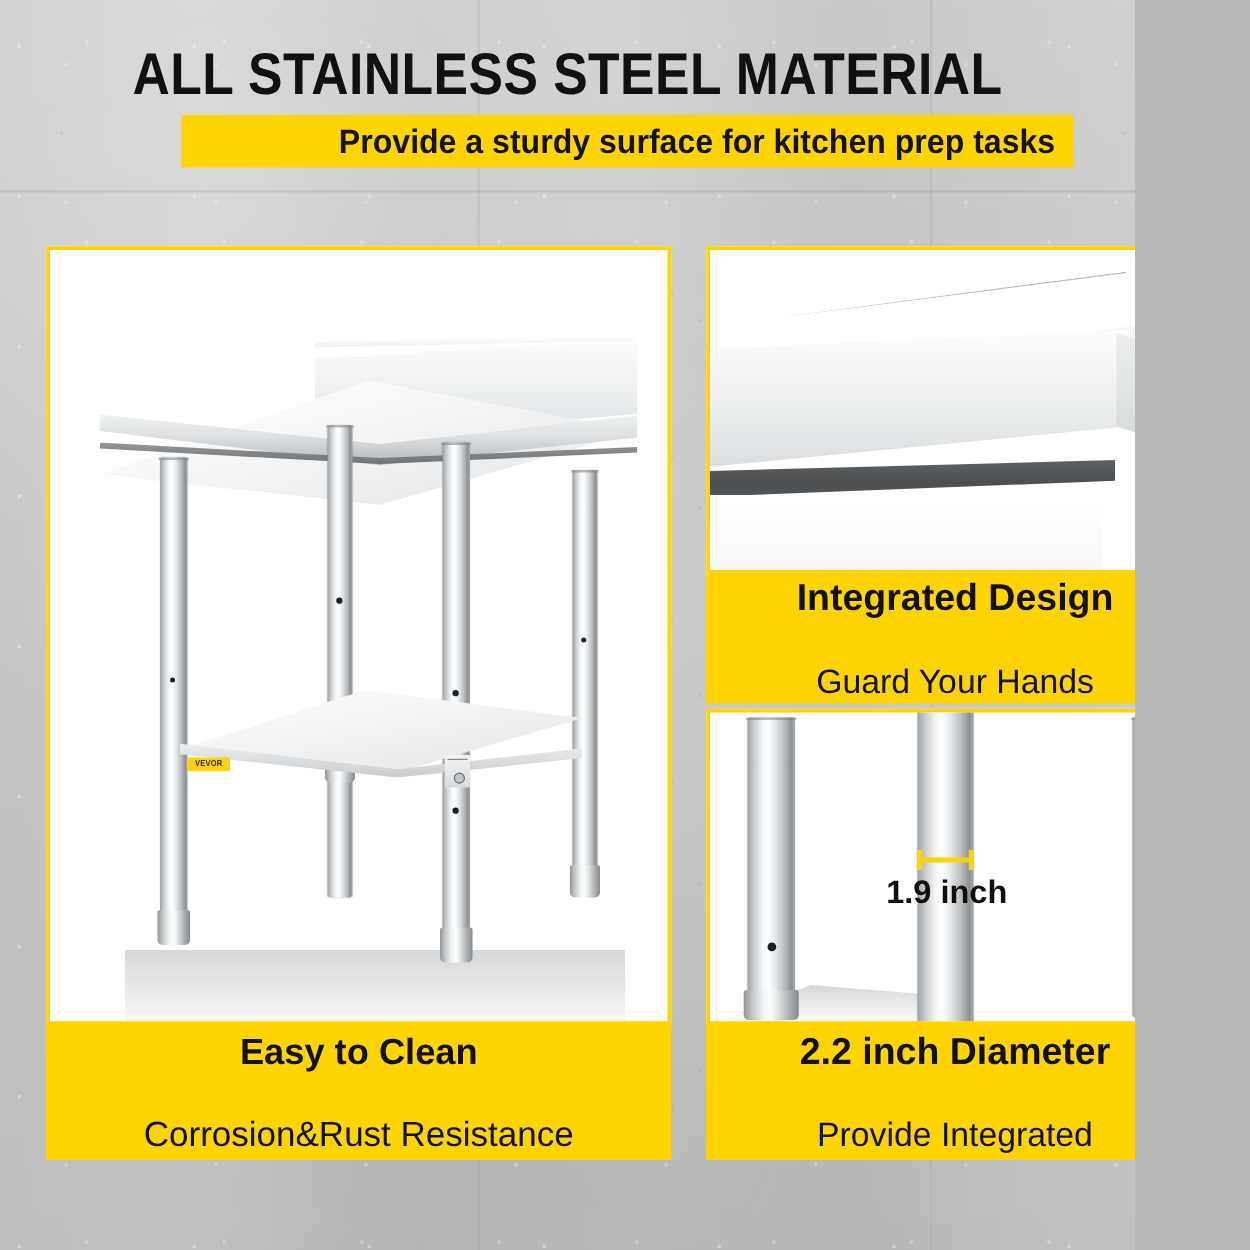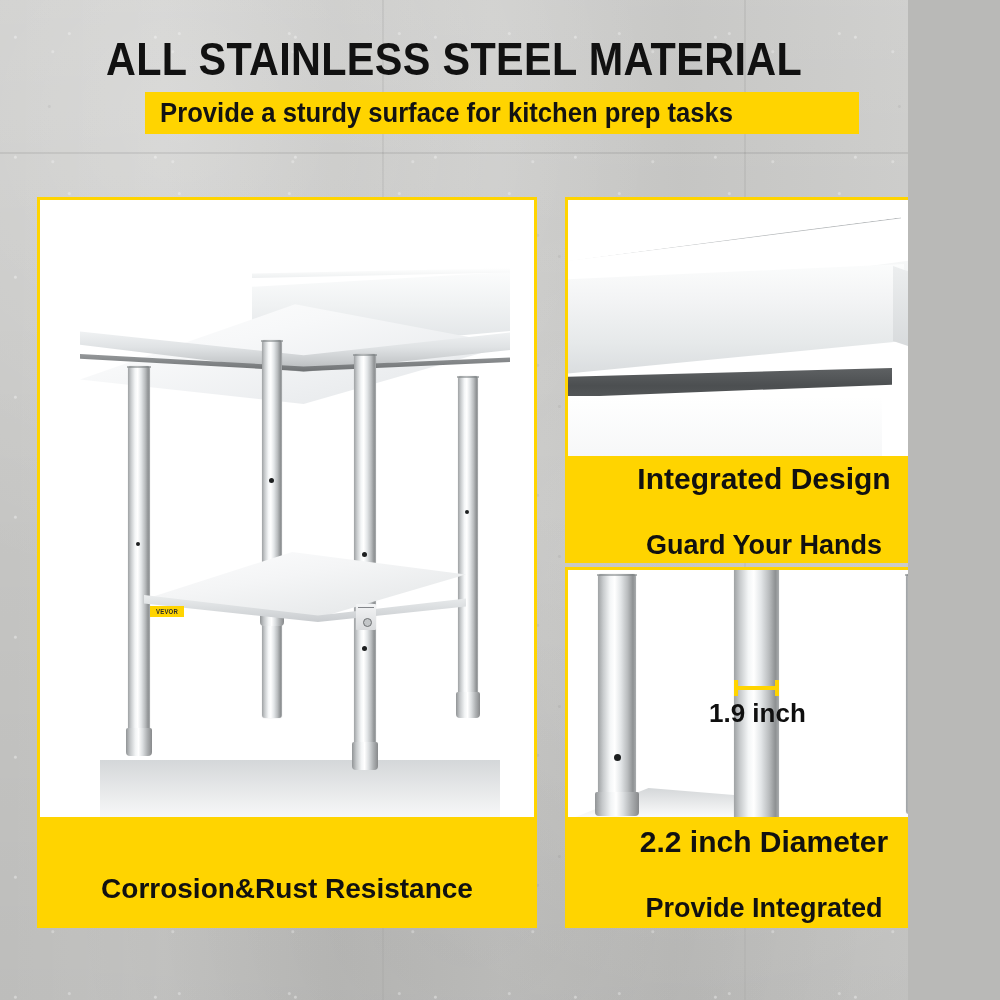--- a/index.html
+++ b/index.html
@@ -65,21 +65,21 @@
   }
   .subtitle-bar {
     position: absolute;
     left: 145px;
     top: 92px;
     width: 714px;
     height: 42px;
     background: #FFD400;
     display: flex;
     align-items: center;
-    justify-content: flex-start;
+    justify-content: flex-end;
   }
   .subtitle-text {
     font-size: 27px;
     font-weight: 700;
     color: #131313;
     transform: scaleX(0.95);
     white-space: nowrap;
   }
 
   
@@ -108,21 +108,21 @@
   .caption-main  { left: 37px;  top: 820px; width: 500px; height: 108px; }
   .caption-edge  { left: 565px; top: 459px; width: 398px; height: 104px; }
   .caption-legs  { left: 565px; top: 820px; width: 398px; height: 108px; }
   .cap-head {
     font-size: 30px;
     font-weight: 700;
     line-height: 38px;
   }
   .cap-sub {
     font-size: 27px;
-    font-weight: 700;
+    font-weight: 400;
     line-height: 36px;
     margin-top: 29px;
   }
   .caption-main .cap-head { font-size: 29px; }
   .caption-main .cap-sub  { font-size: 28px; }
 
   
   .stage { position: absolute; inset: 0; }
 
   .leg {
@@ -333,20 +333,21 @@
       </div>
 
       <div class="spec-label" style="left:316px; top:404px; width:20px; height:26px;">
         <b></b>
           <i></i>
       </div>
     </div>
   </div>
 
   <div class="caption caption-main">
+    <div class="cap-head">Easy to Clean</div>
     <div class="cap-sub">Corrosion&amp;Rust Resistance</div>
   </div>
 
   <div class="panel panel-edge">
     <div class="stage">
       <div class="edge-top" style="left:-6px; top:4px; width:368px; height:104px;
                   clip-path: polygon(0% 100%, 100% 62%, 100% 78%, 0% 100%);"></div>
       <div class="edge-top" style="left:-6px; top:0px; width:368px; height:106px;
                   clip-path: polygon(0% 96%, 100% 58%, 100% 66%, 0% 100%);"></div>
       <div class="edge-top" style="left:-6px; top:-40px; width:368px; height:148px;

